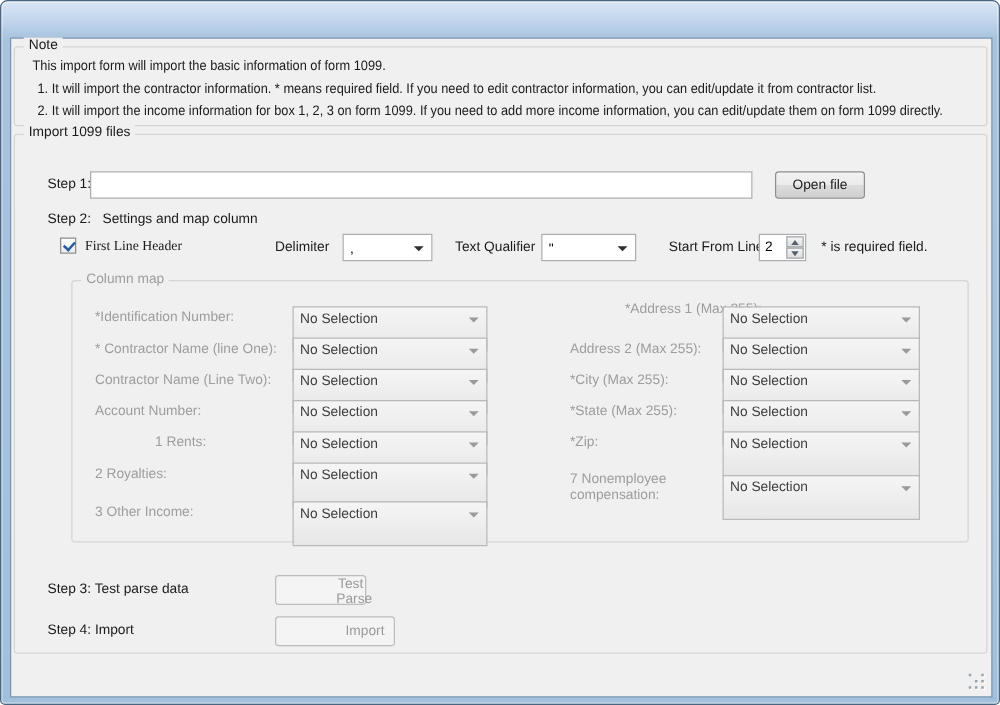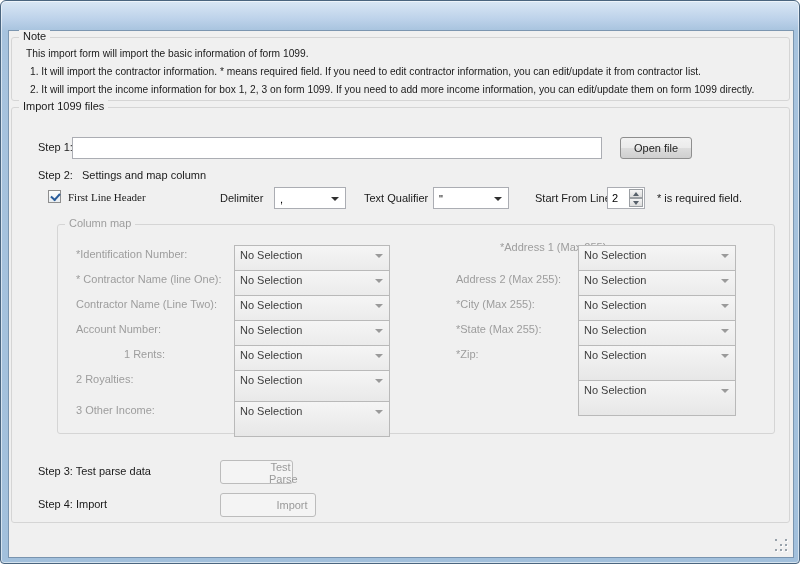--- a/index.html
+++ b/index.html
@@ -196,20 +196,21 @@
           <span class="combo-text">No Selection</span>
             <span class="combo-arrow"></span>
           </div>
 
         <span class="lbl gray" style="left:398px;top:123px;">*Zip:</span>
         <div class="combo" style="left:520px;top:120px;width:158px;">
           <span class="combo-text">No Selection</span>
             <span class="combo-arrow"></span>
           </div>
 
+        <span class="lbl gray" style="left:398px;top:152px;width:112px;white-space:normal;line-height:13px;">7 Nonemployee compensation:</span>
         <div class="combo" style="left:520px;top:155px;width:158px;">
           <span class="combo-text">No Selection</span>
             <span class="combo-arrow"></span>
           </div>
       </div>
 
       <span class="lbl" style="left:26px;top:357px;">Step 3: Test parse data</span>
       <button class="btn disabled" style="left:208px;top:352px;width:73px;height:24px;">Test Parse</button>
 
       <span class="lbl" style="left:26px;top:390px;">Step 4: Import</span>

